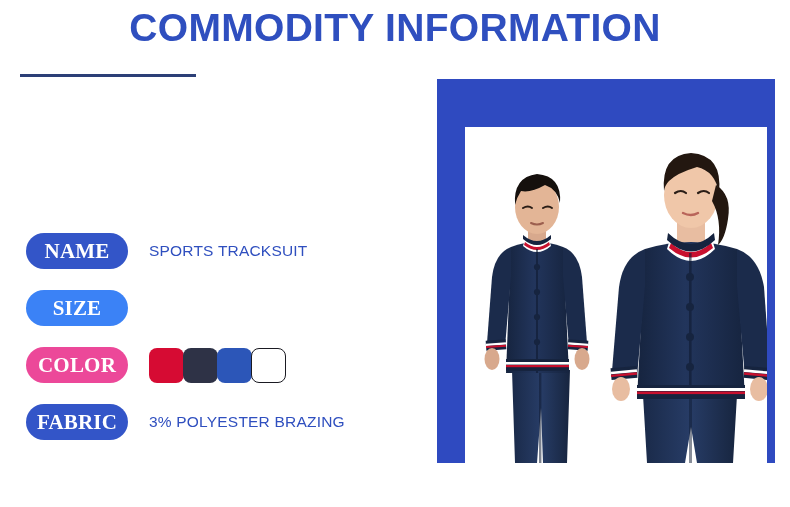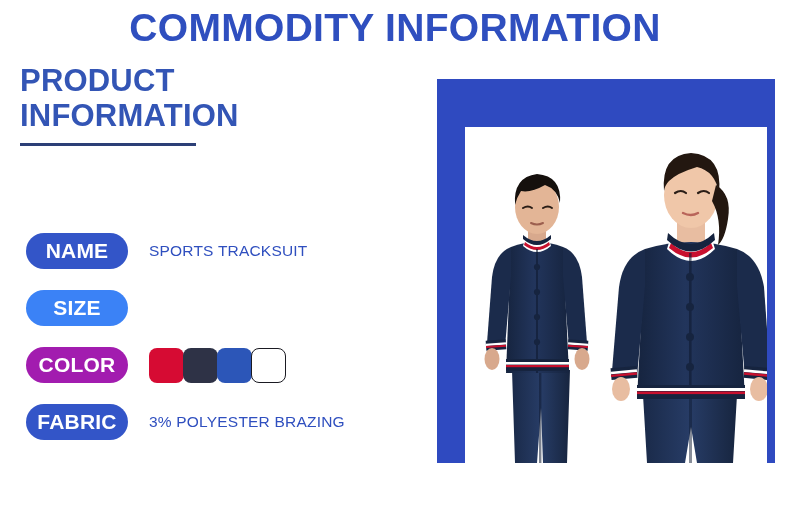--- a/index.html
+++ b/index.html
@@ -80,20 +80,21 @@
     height: 36px;
     border-radius: 18px;
     background: #3355c8;
     color: #ffffff;
     font-size: 21px;
     font-weight: 600;
     letter-spacing: 0.2px;
     display: flex;
     align-items: center;
     justify-content: center;
+    font-family: Liberation Serif, serif;
   }
 
   .spec-value {
     margin-left: 21px;
     font-size: 15.5px;
     font-weight: 400;
     color: #2f4fbf;
     letter-spacing: 0.2px;
     white-space: nowrap;
   }
@@ -166,40 +167,36 @@
 </style>
 </head>
 <body>
 
 <div class="page">
 
   <div class="main-title" style="color: rgb(47, 79, 191);">COMMODITY INFORMATION</div>
 
   <div class="left-col">
 
-    <div class="section-heading" style="color: rgb(51, 85, 181);">
-      <span>PRODUCT</span>
-      <span class="line2">INFORMATION</span>
-    </div>
 
     <div class="heading-rule" style="background: rgb(44, 63, 119);"></div>
 
     <div class="spec-list">
 
       <div class="spec-row">
         <div class="spec-pill" style="background: rgb(51, 85, 200);">NAME</div>
         <div class="spec-value" style="color: rgb(47, 79, 191);">SPORTS TRACKSUIT</div>
       </div>
 
       <div class="spec-row">
         <div class="spec-pill" style="background: #3b82f6;">SIZE</div>
       </div>
 
       <div class="spec-row">
-        <div class="spec-pill" style="background: #a21caf;">COLOR</div>
+        <div class="spec-pill" style="background: #ec4899;">COLOR</div>
         <div class="swatch-strip">
           <div class="swatch" style="background: rgb(214, 11, 51);"></div>
           <div class="swatch" style="background: rgb(46, 50, 70);"></div>
           <div class="swatch" style="background: rgb(44, 86, 184);"></div>
           <div class="swatch outlined" style="background: rgb(255, 255, 255);"></div>
         </div>
       </div>
 
       <div class="spec-row">
         <div class="spec-pill" style="background: rgb(51, 85, 200);">FABRIC</div>

